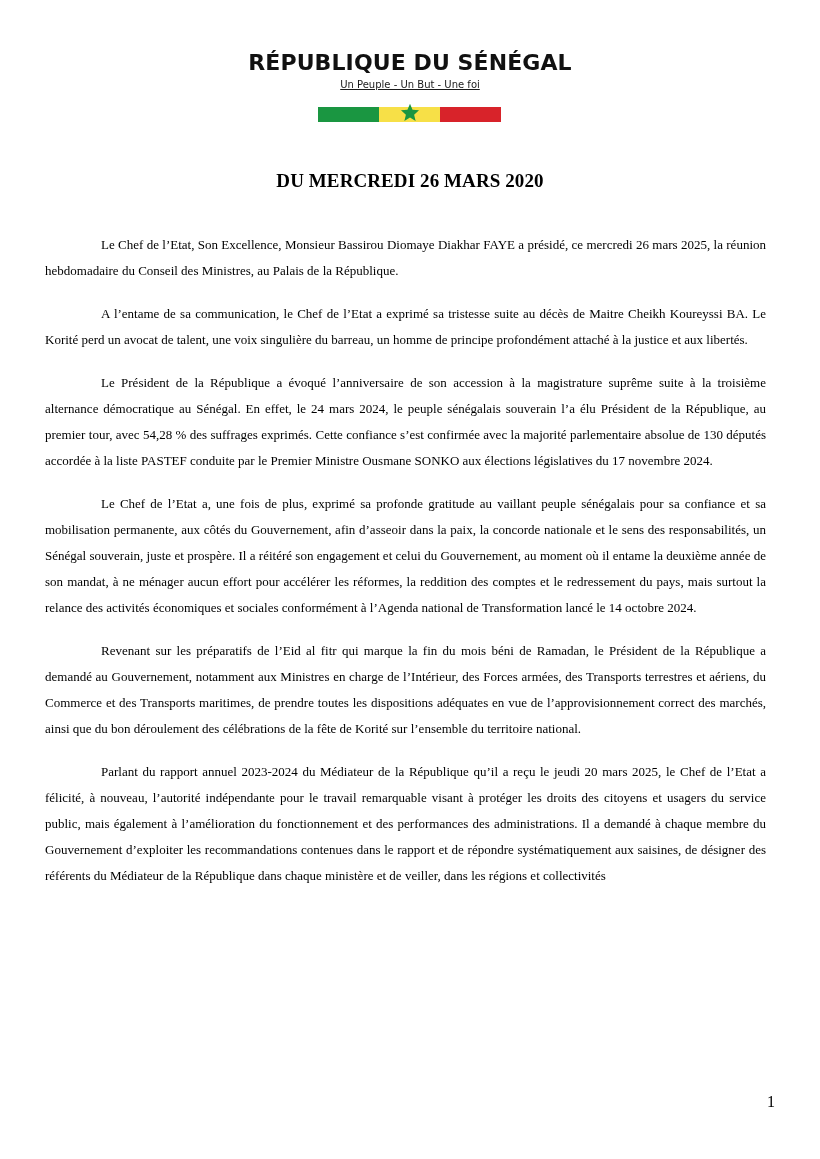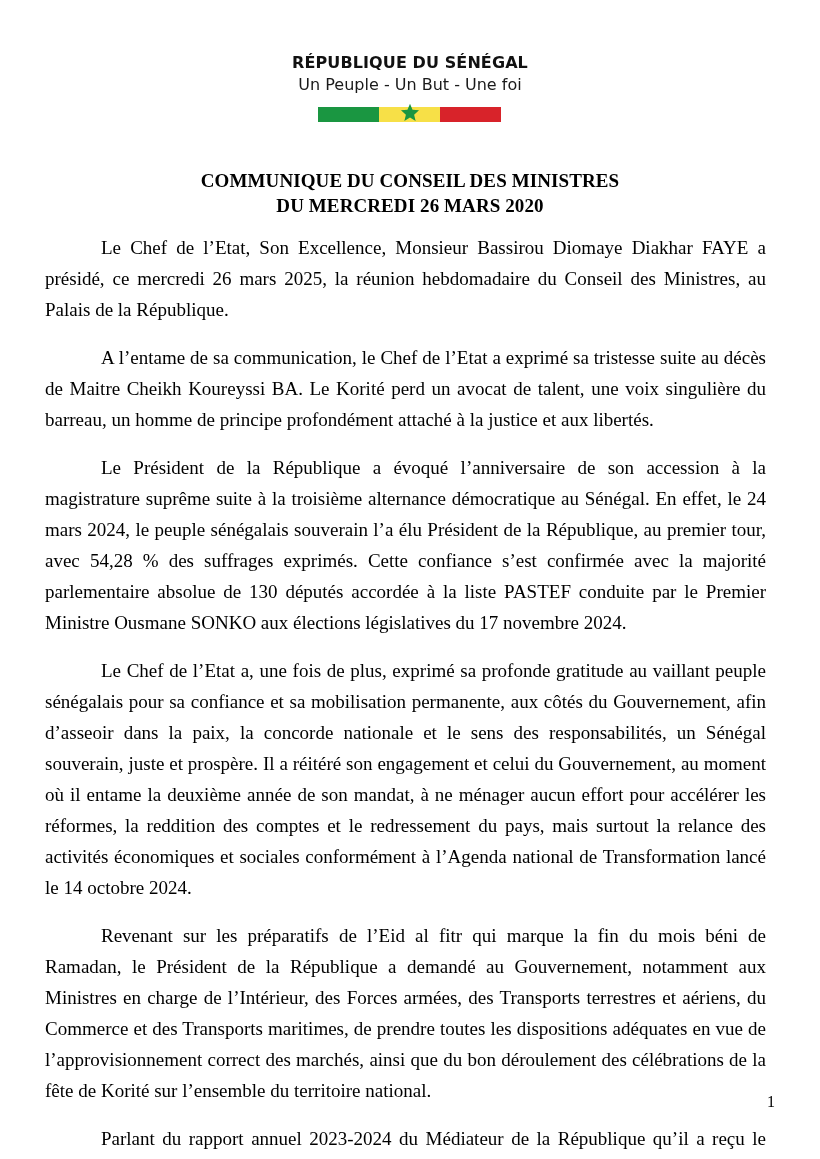--- a/index.html
+++ b/index.html
@@ -27,32 +27,33 @@
   .letterhead {
     position: absolute;
     top: 52px;
     left: 0;
     width: 820px;
     text-align: center;
   }
   .lh-title {
     font-family: "DejaVu Sans", "Liberation Sans", sans-serif;
     font-weight: bold;
-    font-size: 16px;
+    font-size: 22px;
     letter-spacing: 0.1px;
     line-height: 21px;
     color: #111111;
   }
   .lh-motto {
     font-family: "DejaVu Sans", "Liberation Sans", sans-serif;
     font-weight: normal;
-    font-size: 16px;
+    font-size: 10px;
     line-height: 20px;
     margin-top: 2px;
     color: #1a1a1a;
+    text-decoration: underline;
   }
 
   
   .flag-wrap {
     position: absolute;
     top: 107px;
     left: 318px;
     width: 183px;
     height: 15px;
   }
@@ -91,22 +92,22 @@
   
   .body-text {
     position: absolute;
     top: 232px;
     left: 45px;
     width: 730px;
   }
   .para {
     text-align: justify;
     text-justify: inter-word;
-    font-size: 19px;
-    line-height: 31px;
+    font-size: 13px;
+    line-height: 26px;
     text-indent: 56px;
     margin: 0 9px 17px 0;
     hyphens: none;
   }
   .para:last-child { margin-bottom: 0; }
 
   
   .page-number {
     position: absolute;
     top: 1092px;
@@ -132,21 +133,20 @@
       <div class="band" id="band-green" style="background: rgb(26, 150, 65);"></div>
       <div class="band" id="band-yellow" style="background: rgb(247, 224, 71);"></div>
       <div class="band" id="band-red" style="background: rgb(216, 35, 42);"></div>
     </div>
     <svg class="flag-star" viewBox="0 0 24 24" aria-hidden="true">
       <polygon id="star-poly" points="12,1 15.2,8.6 23.4,9.3 17.2,14.7 19.1,22.7 12,18.4 4.9,22.7 6.8,14.7 0.6,9.3 8.8,8.6" fill="#1a9641"></polygon>
     </svg>
   </div>
 
   <div class="doc-title">
-    <div>COMMUNIQUE DU CONSEIL DES MINISTRES</div>
     <div>DU MERCREDI 26 MARS 2020</div>
   </div>
 
   <div class="body-text">
     <p class="para">Le Chef de l’Etat, Son Excellence, Monsieur Bassirou Diomaye Diakhar FAYE a présidé, ce mercredi 26 mars 2025, la réunion hebdomadaire du Conseil des Ministres, au Palais de la République.</p>
     <p class="para">A l’entame de sa communication, le Chef de l’Etat a exprimé sa tristesse suite au décès de Maitre Cheikh Koureyssi BA. Le Korité perd un avocat de talent, une voix singulière du barreau, un homme de principe profondément attaché à la justice et aux libertés.</p>
     <p class="para">Le Président de la République a évoqué l’anniversaire de son accession à la magistrature suprême suite à la troisième alternance démocratique au Sénégal. En effet, le 24 mars 2024, le peuple sénégalais souverain l’a élu Président de la République, au premier tour, avec 54,28 % des suffrages exprimés. Cette confiance s’est confirmée avec la majorité parlementaire absolue de 130 députés accordée à la liste PASTEF conduite par le Premier Ministre Ousmane SONKO aux élections législatives du 17 novembre 2024.</p>
     <p class="para">Le Chef de l’Etat a, une fois de plus, exprimé sa profonde gratitude au vaillant peuple sénégalais pour sa confiance et sa mobilisation permanente, aux côtés du Gouvernement, afin d’asseoir dans la paix, la concorde nationale et le sens des responsabilités, un Sénégal souverain, juste et prospère. Il a réitéré son engagement et celui du Gouvernement, au moment où il entame la deuxième année de son mandat, à ne ménager aucun effort pour accélérer les réformes, la reddition des comptes et le redressement du pays, mais surtout la relance des activités économiques et sociales conformément à l’Agenda national de Transformation lancé le 14 octobre 2024.</p>
     <p class="para">Revenant sur les préparatifs de l’Eid al fitr qui marque la fin du mois béni de Ramadan, le Président de la République a demandé au Gouvernement, notamment aux Ministres en charge de l’Intérieur, des Forces armées, des Transports terrestres et aériens, du Commerce et des Transports maritimes, de prendre toutes les dispositions adéquates en vue de l’approvisionnement correct des marchés, ainsi que du bon déroulement des célébrations de la fête de Korité sur l’ensemble du territoire national.</p>
     <p class="para">Parlant du rapport annuel 2023-2024 du Médiateur de la République qu’il a reçu le jeudi 20 mars 2025, le Chef de l’Etat a félicité, à nouveau, l’autorité indépendante pour le travail remarquable visant à protéger les droits des citoyens et usagers du service public, mais également à l’amélioration du fonctionnement et des performances des administrations. Il a demandé à chaque membre du Gouvernement d’exploiter les recommandations contenues dans le rapport et de répondre systématiquement aux saisines, de désigner des référents du Médiateur de la République dans chaque ministère et de veiller, dans les régions et collectivités</p>

